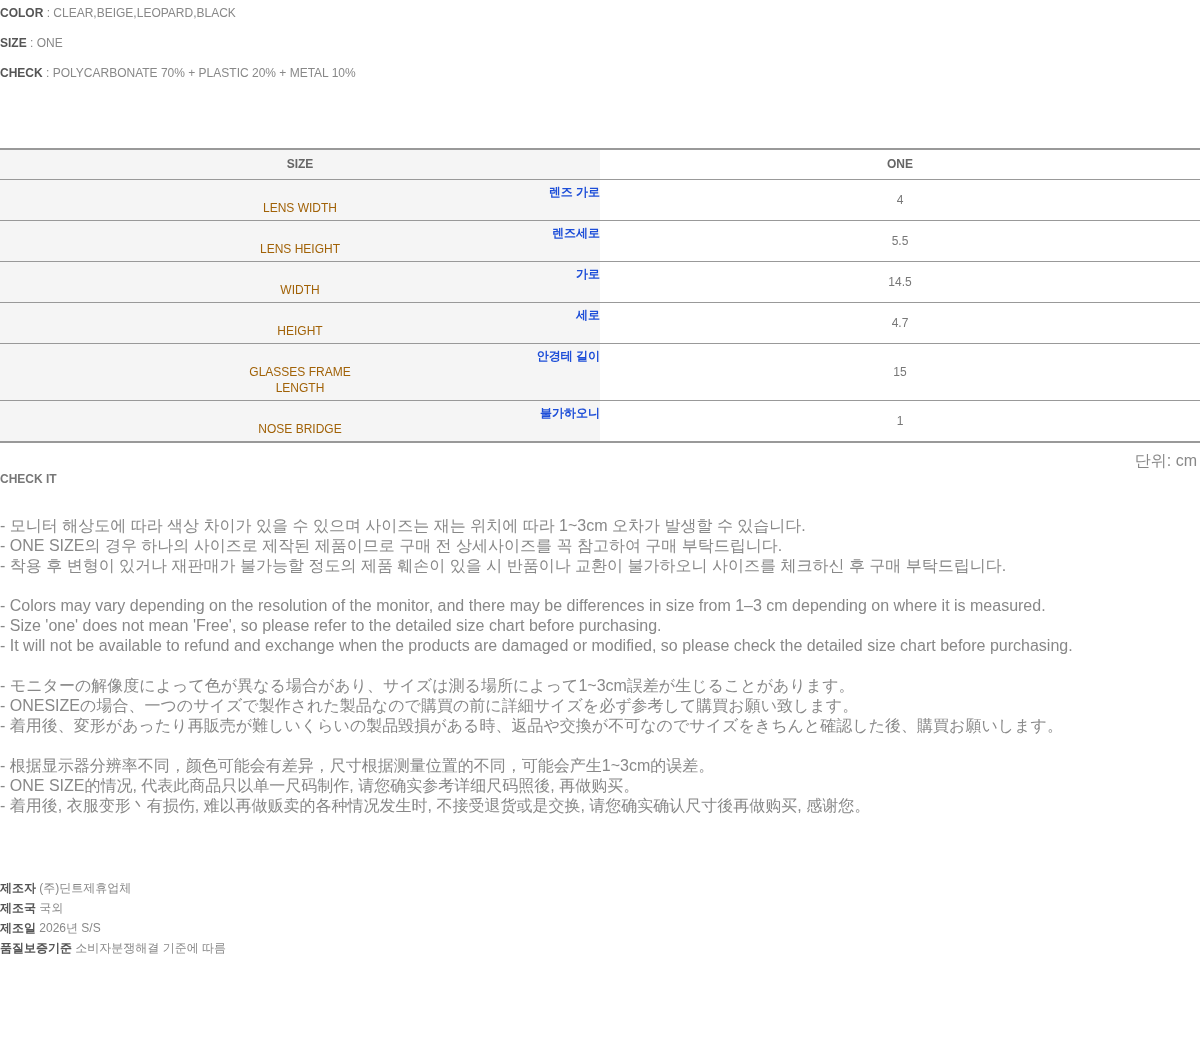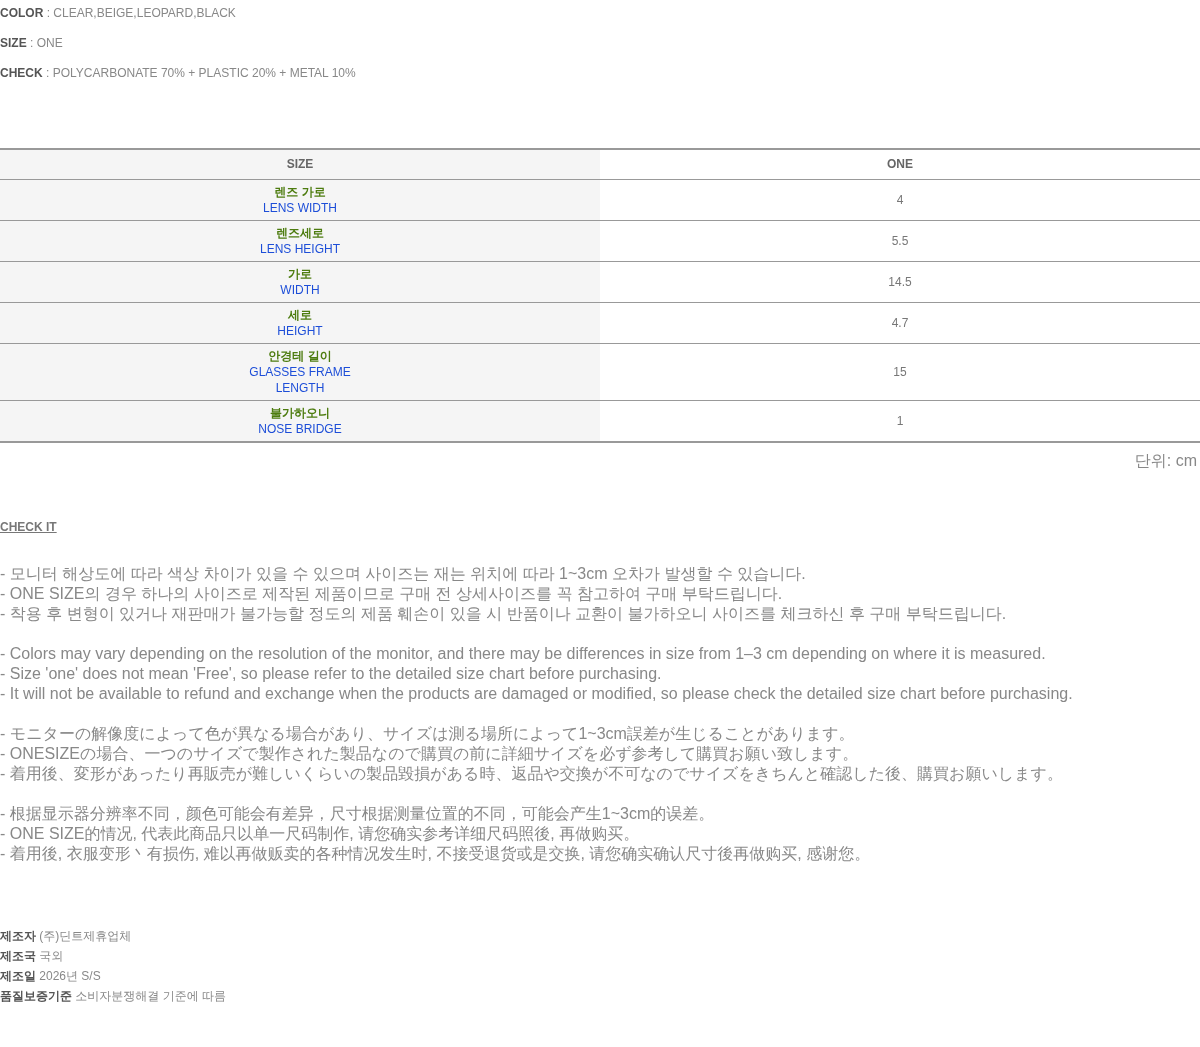--- a/index.html
+++ b/index.html
@@ -36,39 +36,37 @@
     font-size: 12px;
   }
   table.size-table thead th { height: 30px; font-weight: bold; color: #666666; }
   table.size-table thead th.col-size { background: #f5f5f5; }
   table.size-table tbody th {
     background: #f5f5f5;
     padding: 4px 0;
     font-weight: normal;
   }
   table.size-table tbody td { color: #777777; background: #ffffff; }
-  .cell-ko { font-weight: bold; color: #4d7c0f; line-height: 16px; }
-  .cell-en { color: #1d4ed8; line-height: 16px; white-space: pre-line; }
+  .cell-ko { font-weight: bold; color: #1d4ed8; line-height: 16px; text-align: right; }
+  .cell-en { color: #a16207; line-height: 16px; white-space: pre-line; }
 
   .unit-note {
     text-align: right;
     padding-right: 3px;
     margin-top: 8px;
     font-size: 16px;
     color: #888888;
   }
 
   
   .check-title {
-    margin-top: 48px;
     font-size: 12px;
     font-weight: bold;
     color: #777777;
     line-height: 14px;
-    text-decoration: underline;
   }
   .notes { margin-top: 30px; }
   .notes-block { margin-bottom: 20px; }
   .notes-block p {
     font-size: 16px;
     color: #888888;
     line-height: 20px;
   }
 
   

